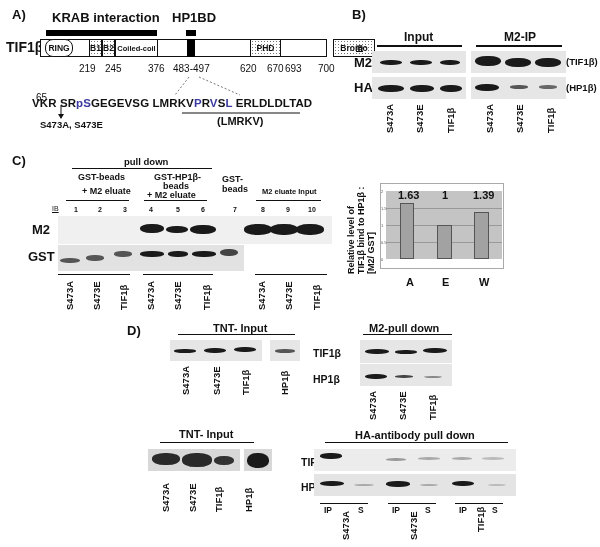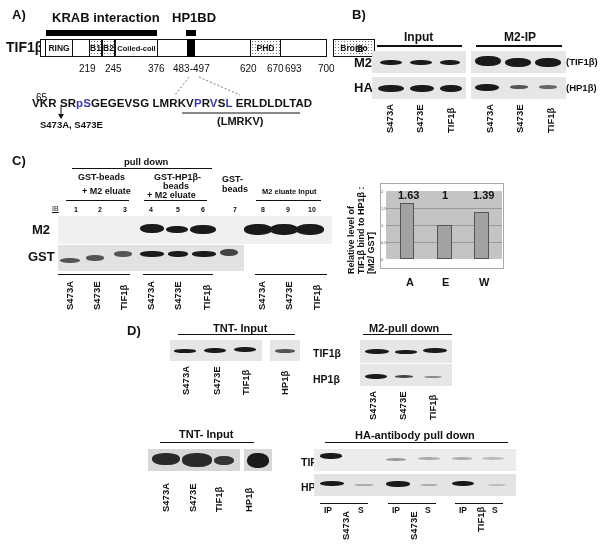--- a/index.html
+++ b/index.html
@@ -30,21 +30,21 @@
 <div>
   <div class="abs panel-label" style="left:12px;top:7px;">A)</div>
   <div class="abs b" style="left:52px;top:10px;font-size:13px;">KRAB interaction</div>
   <div class="abs b" style="left:172px;top:10px;font-size:13px;">HP1BD</div>
   <div class="abs" style="left:46px;top:30px;width:111px;height:6px;background:#000;"></div>
   <div class="abs" style="left:186px;top:30px;width:10px;height:6px;background:#000;"></div>
 
   <div class="abs b" style="left:6px;top:39px;font-size:14px;">TIF1β</div>
 
   <div class="abs" style="left:40px;top:39px;width:287px;height:18px;border:1px solid #111;background:#fff;"></div>
-  <div class="dom" style="left:45px;width:28px;">RING</div>
+  <div class="dom" style="left:45px;width:28px;border-radius:8px;">RING</div>
   <div class="dom dotted" style="left:89px;width:13px;">B1</div>
   <div class="dom dotted" style="left:102px;width:13px;">B2</div>
   <div class="dom" style="left:115px;width:43px;font-size:7.5px;">Coiled-coil</div>
   <div class="abs" style="left:187px;top:39px;width:8px;height:18px;background:#000;"></div>
   <div class="dom dotted" style="left:250px;width:31px;">PHD</div>
   <div class="dom dotted" style="left:301px;width:42px;margin-left:32px;">Bromo</div>
 
   <div class="tick" style="left:36px;margin-top:29px;">65</div>
   <div class="tick" style="left:79px;">219</div>
   <div class="tick" style="left:105px;text-align:right;">245</div>

